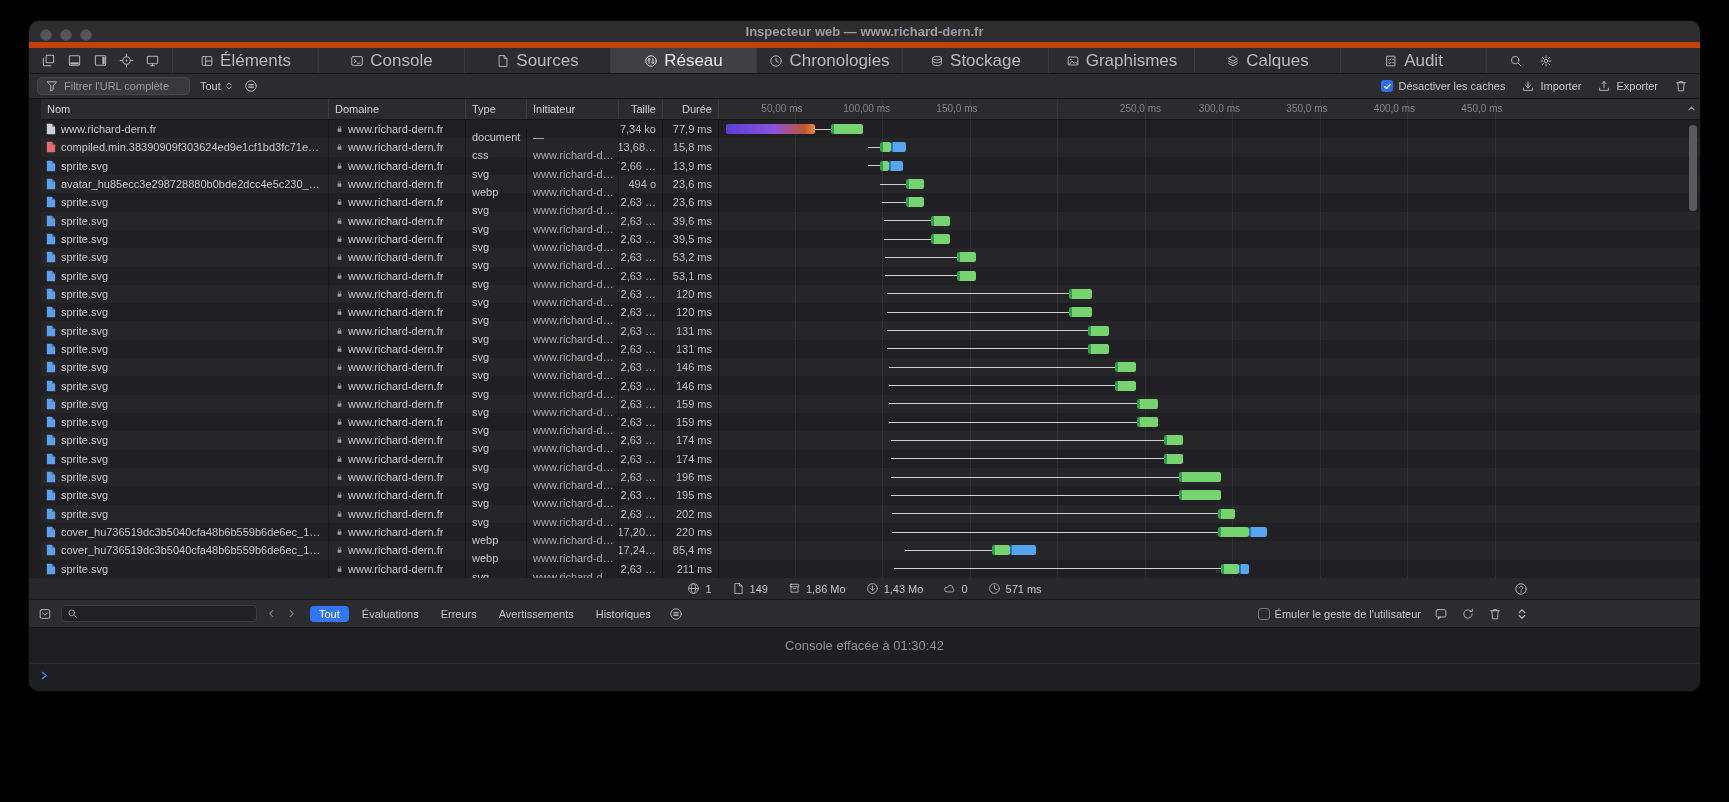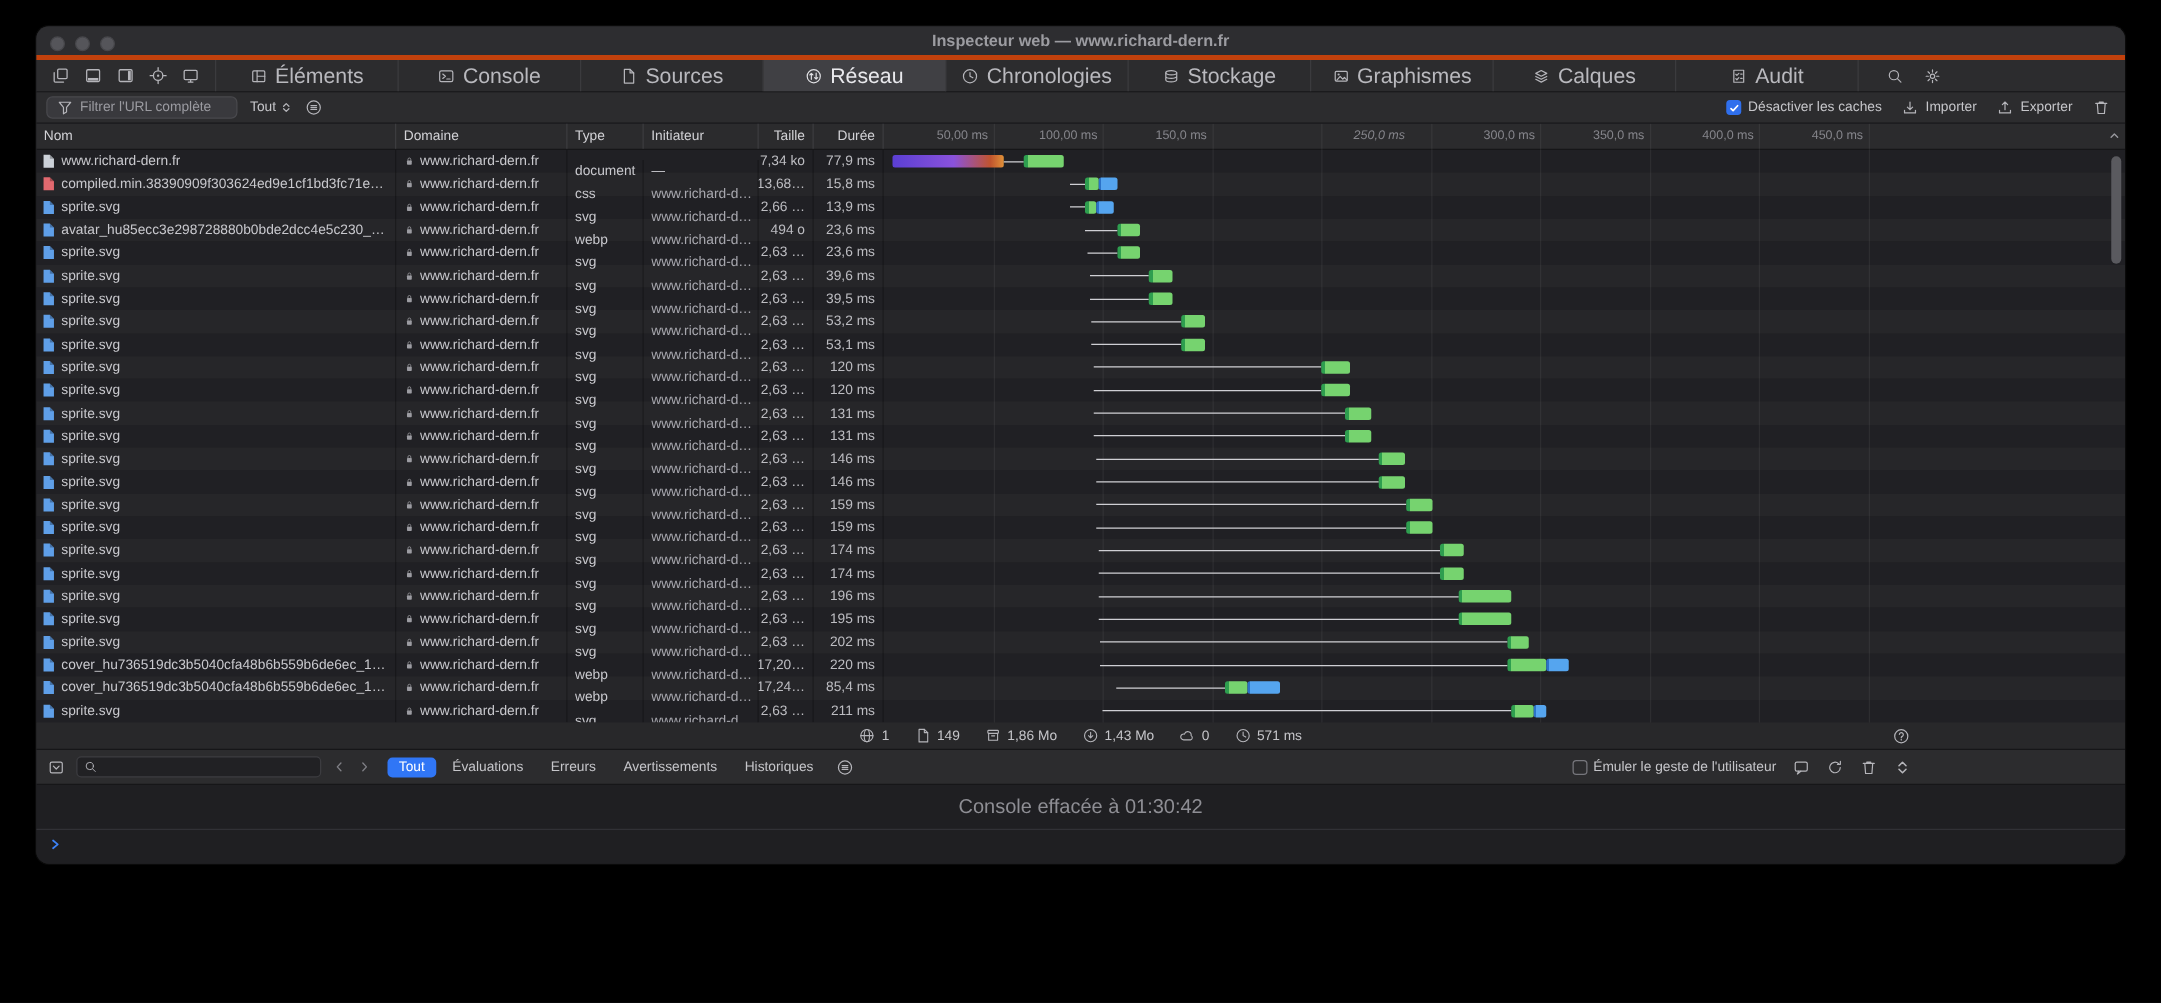--- a/index.html
+++ b/index.html
@@ -3,21 +3,21 @@
 <meta charset="utf-8">
 <style>
   * { box-sizing: border-box; margin: 0; padding: 0; }
   html,body { width:1729px; height:802px; background:#000; overflow:hidden;
     font-family:"Liberation Sans", sans-serif; cursor:default; }
   .window { position:absolute; left:29px; top:21px; width:1671px; height:670px;
     background:#232326; border-radius:10px; overflow:hidden; display:flex; flex-direction:column;
     box-shadow:0 0 0 1px #0a0a0a, 0 25px 70px rgba(0,0,0,.7); }
 
   
-  .titlebar { flex:0 0 27px; background:#2d2d30; border-bottom:4px solid #c2410c;
+  .titlebar { flex:0 0 27px; background:#2d2d30; border-bottom:6px solid #c2410c;
     display:flex; align-items:center; position:relative; }
   .traffic { position:absolute; left:11px; top:8px; display:flex; gap:8px; }
   .tl { width:12px; height:12px; border-radius:50%; background:#55555a; border:1px solid #47474b; }
   .wtitle { flex:1; text-align:center; color:#9c9ca1; font-size:13px; font-weight:bold; }
 
   
   .toolbar { flex:0 0 26px; background:#2c2c2e; border-bottom:1px solid #161618;
     display:flex; align-items:stretch; }
   .tool-left { display:flex; align-items:center; gap:11px; padding:0 12px; border-right:1px solid #3b3b3e; }
   .icon { display:inline-flex; align-items:center; justify-content:center; color:#b5b5ba; }
@@ -41,21 +41,21 @@
   .scope-select { display:flex; align-items:center; gap:3px; }
   .scope-select .icon svg { width:10px; height:10px; }
   .fb-right { margin-left:auto; display:flex; align-items:center; gap:16px; padding-right:4px; }
   .cb { width:12px; height:12px; border-radius:3px; display:inline-flex; align-items:center; justify-content:center; }
   .cb.checked { background:#2f6fed; color:#fff; }
   .cb.checked svg { width:9px; height:9px; }
   .cb.empty { border:1px solid #76767c; background:transparent; }
   .labeled { display:flex; align-items:center; gap:5px; }
 
   
-  .nettable { position:relative; flex:0 0 479px; background:#1f1f22; }
+  .nettable { position:relative; flex:0 0 479px; background:#1f1f22;padding-left:12px; }
   .grid-cols { display:grid; grid-template-columns:288px 137px 61px 92px 44px 56px 1fr; }
   .netheader { height:21px; background:#2b2b2d; border-bottom:1px solid #161618;
     font-size:11px; color:#d2d2d6; position:relative; }
   .nh { height:100%; display:flex; align-items:center; padding:0 6px; border-right:1px solid #3c3c3f; }
   .nh.right { justify-content:flex-end; }
   .nh.wf-head { border-right:none; position:relative; overflow:hidden; padding:0; }
   .ticklabel { position:absolute; top:4px; width:82px; text-align:right; font-size:10px; color:#85858b; z-index:2; }
   .rowlist { height:458px; overflow:hidden; }
   .row { height:18.32px; align-items:center; font-size:11px; color:#c9c9ce; background:#202024; }
   .row.alt { background:#262629; }
@@ -101,21 +101,21 @@
   .csearch .icon svg { width:11px; height:11px; }
   .csearch input { flex:1; background:transparent; border:none; outline:none; color:#c9c9ce;
     font-size:11px; font-family:"Liberation Sans", sans-serif; }
   .navchev { color:#7f7f85; }
   .navchev svg { width:11px; height:11px; }
   .scopes { display:flex; align-items:center; gap:4px; margin-left:4px; }
   .scopebtn { padding:2px 9px; border-radius:4px; color:#c6c6ca; }
   .scopebtn.active { background:#3076f6; color:#fff; }
   .ctool-right { margin-left:auto; margin-right:162px; display:flex; align-items:center; gap:13px; }
   .cmsg { flex:0 0 36px; display:flex; align-items:center; justify-content:center;
-    color:#8e8e94; font-size:16px; background:#1f1f22; border-bottom:1px solid #313136; }
+    color:#8e8e94; font-size:13px; background:#1f1f22; border-bottom:1px solid #313136; }
   .cprompt { flex:1; background:#1f1f22; display:flex; align-items:flex-start; padding:6px 0 0 10px; }
   .caret { color:#3d82f7; }
   .caret svg { width:11px; height:11px; }
 </style>
 </head>
 <body>
 
 <div class="window">
 
   <div class="titlebar">
@@ -325,21 +325,21 @@
       <div class="nh">Domaine</div>
       <div class="nh">Type</div>
       <div class="nh">Initiateur</div>
       <div class="nh right">Taille</div>
       <div class="nh right">Durée</div>
       <div class="nh wf-head" id="wfhead">
           <span class="ticklabel" style="left: 1.5px;">50,00 ms</span>
           <span class="ticklabel" style="left: 89px;">100,00 ms</span>
           <span class="ticklabel" style="left: 176.5px;">150,0 ms</span>
           <span class="ticklabel" style="left: 264px; margin-top: 28px;">200,0 ms</span>
-          <span class="ticklabel" style="left: 335px; font-style: italic;">250,0 ms</span>
+          <span class="ticklabel" style="left: 360px;">250,0 ms</span>
           <span class="ticklabel" style="left: 439px;">300,0 ms</span>
           <span class="ticklabel" style="left: 526.5px;">350,0 ms</span>
           <span class="ticklabel" style="left: 614px;">400,0 ms</span>
           <span class="ticklabel" style="left: 701.5px;">450,0 ms</span>
         </div>
     </div>
     <div class="rowlist" id="rowlist">
         <div class="row grid-cols">
           <div class="c name-c">
             <span class="file-ico">

